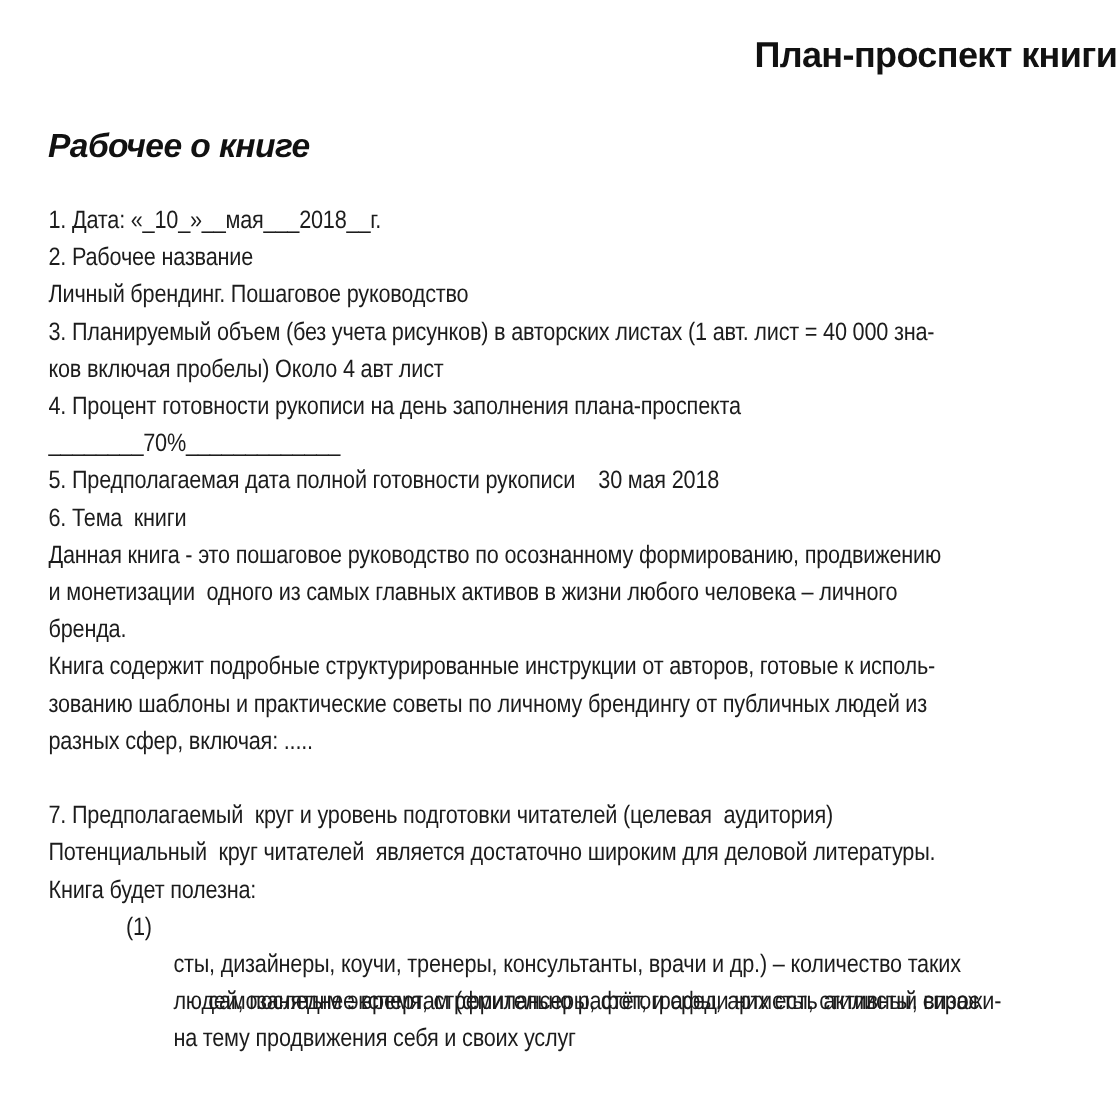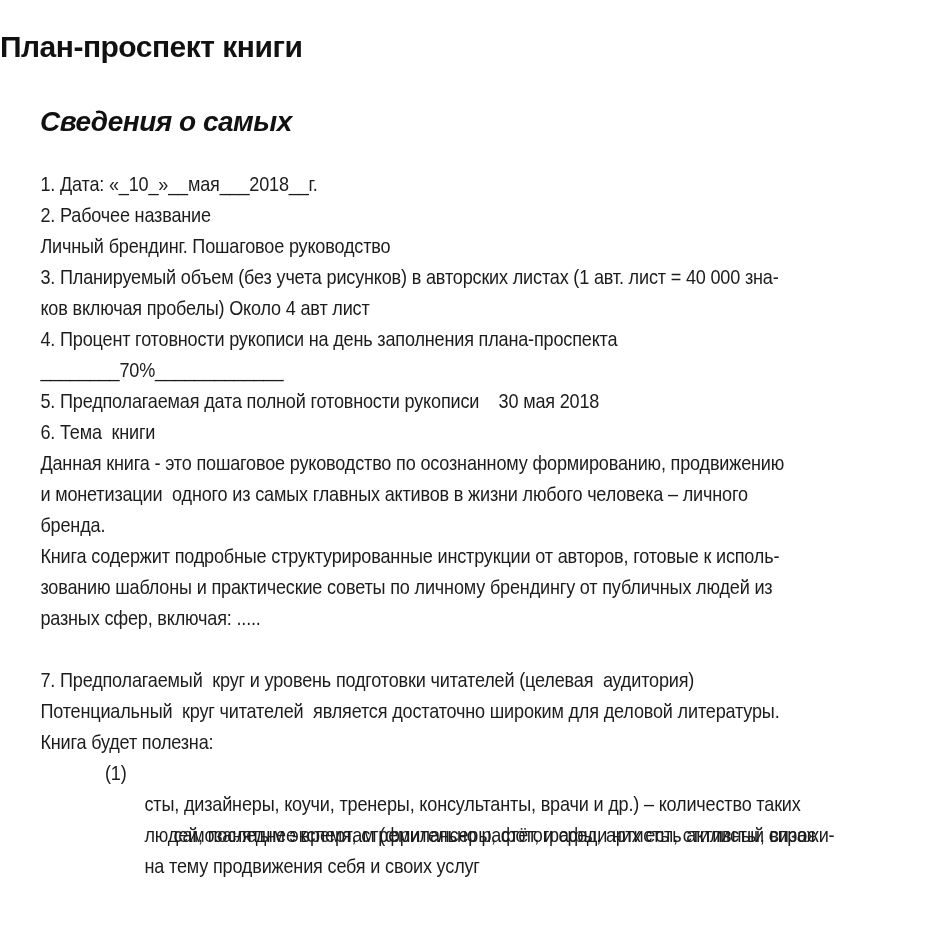--- a/index.html
+++ b/index.html
@@ -11,21 +11,21 @@
     position: relative;
     width: 931px;
     height: 933px;
     background: #ffffff;
     overflow: hidden;
     color: #1c1c1c;
     font-family: "Liberation Sans", "DejaVu Sans", sans-serif;
   }
   .doc-title {
     margin-top: 30px;
-    text-align: left;
+    text-align: right;
     font-size: 30px;
     line-height: 34px;
     font-weight: bold;
     letter-spacing: -0.5px;
     color: #111111;
   }
   .section-heading {
     margin-top: 42px;
     margin-left: 40px;
     font-size: 28px;
@@ -67,21 +67,21 @@
     top: 0;
   }
 </style>
 </head>
 <body>
 
 <div class="page">
 
   <div class="doc-title">План-проспект книги</div>
 
-  <div class="section-heading">Сведения о самых</div>
+  <div class="section-heading">Рабочее о книге</div>
 
   <div class="body-text">
 
     <div class="line">1. Дата: «_10_»__мая___2018__г.</div>
     <div class="line">2. Рабочее название</div>
     <div class="line">Личный брендинг. Пошаговое руководство</div>
     <div class="line">3. Планируемый объем (без учета рисунков) в авторских листах (1 авт. лист = 40 000 зна-</div>
     <div class="line">ков включая пробелы) Около 4 авт лист</div>
     <div class="line">4. Процент готовности рукописи на день заполнения плана-проспекта</div>
     <div class="line">________70%_____________</div>

